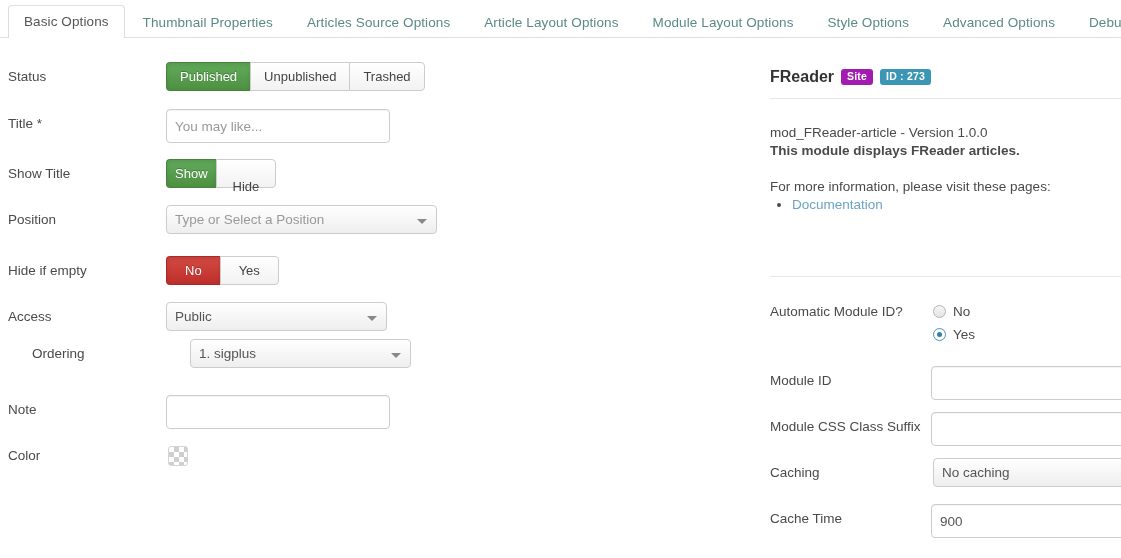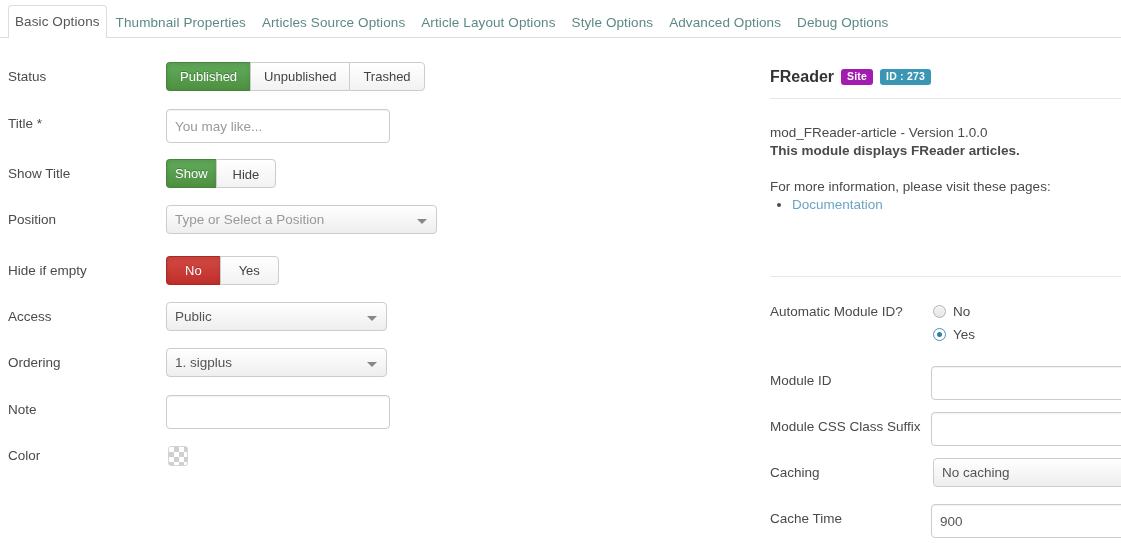--- a/index.html
+++ b/index.html
@@ -20,21 +20,21 @@
     background: #ffffff;
   }
   .tabs {
     position: absolute; left: 8px; top: 0;
     display: flex; align-items: flex-end;
     height: 38px; white-space: nowrap;
   }
   .tab {
     font-size: 13.5px;
     color: #5b8a86;
-    padding: 0 6px;
+    padding: 0 15px;
     height: 32px;
     line-height: 32px;
     border: 1px solid transparent;
     border-bottom: none;
     border-radius: 4px 4px 0 0;
     margin-right: 2px;
     cursor: pointer;
     letter-spacing: .1px;
   }
   .tab.active {
@@ -198,20 +198,21 @@
 <body>
 
 <div id="page">
 
   <div class="tabbar">
     <div class="tabs">
       <div class="tab active"><span>Basic Options</span></div>
       <div class="tab"><span>Thumbnail Properties</span></div>
       <div class="tab"><span>Articles Source Options</span></div>
       <div class="tab"><span>Article Layout Options</span></div>
+      <div class="tab"><span>Module Layout Options</span></div>
       <div class="tab"><span>Style Options</span></div>
       <div class="tab"><span>Advanced Options</span></div>
       <div class="tab"><span>Debug Options</span></div>
 
     </div>
   </div>
 
   <div class="col-left">
 
     <div class="row" style="top:24px;height:34px;">
@@ -228,21 +229,21 @@
     <div class="row" style="top:71px;height:34px;">
       <div class="lbl" style="left:8px; top:7px;">Title *</div>
       <input class="txt ctrl" style="left: 166px; top: 0px; width: 224px;" placeholder="You may like...">
     </div>
 
     <div class="row" style="top:121px;height:34px;">
       <div class="lbl" style="left:8px; top:7px;">Show Title</div>
       <div class="ctrl" style="left:166px; top:0;">
         <div class="btngroup">
           <div class="bg-btn on-green" style="padding:0 8px;">Show</div>
-          <div class="bg-btn" style="padding:1px 16px;">Hide</div>
+          <div class="bg-btn" style="padding:13px 16px;">Hide</div>
         </div>
       </div>
     </div>
 
     <div class="row" style="top:167px;height:34px;">
       <div class="lbl" style="left:8px; top:7px;">Position</div>
       <div class="ctrl sel muted" style="left:166px; top:0; width:271px;">
         <span>Type or Select a Position</span>
         <span class="caret"></span>
       </div>
@@ -259,21 +260,21 @@
     </div>
 
     <div class="row" style="top:264px;height:34px;">
       <div class="lbl" style="left:8px; top:7px;">Access</div>
       <div class="ctrl sel" style="left:166px; top:0; width:221px;">
         <span>Public</span>
         <span class="caret"></span>
       </div>
     </div>
 
-    <div class="row" style="top:310px;height:34px;">
+    <div class="row" style="top:301px;height:34px;margin-left:24px;">
       <div class="lbl" style="left:8px; top:7px;">Ordering</div>
       <div class="ctrl sel" style="left:166px; top:0; width:221px;">
         <span>1. sigplus</span>
         <span class="caret"></span>
       </div>
     </div>
 
     <div class="row" style="top:357px;height:34px;">
       <div class="lbl" style="left:8px; top:7px;">Note</div>
       <input class="txt ctrl" style="left: 166px; top: 0px; width: 224px;" placeholder="">

